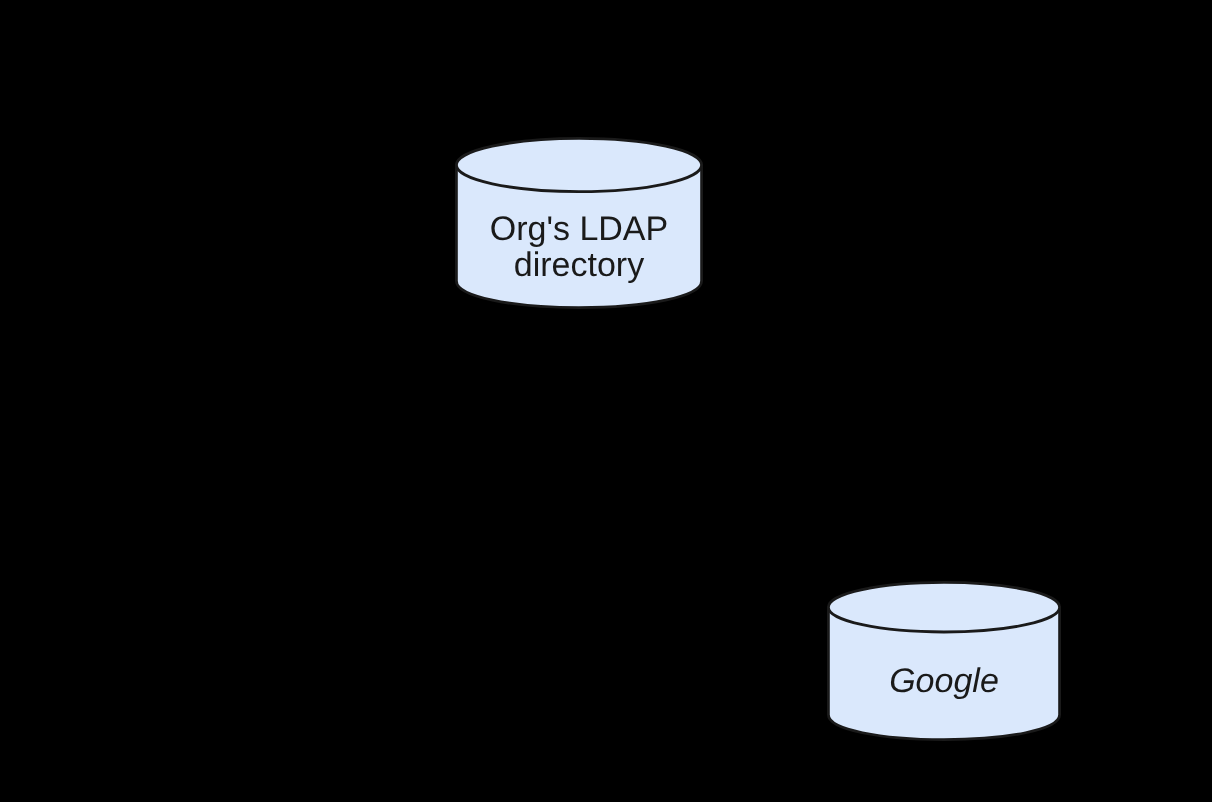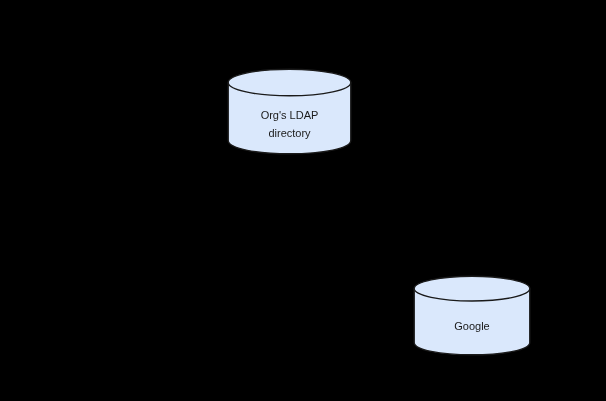--- a/index.html
+++ b/index.html
@@ -27,21 +27,21 @@
     width: 100%;
     height: 100%;
     display: block;
   }
   .cyl-label {
     position: absolute;
     left: 0;
     width: 100%;
     text-align: center;
     color: #1a1a1a;
-    font-size: 11px;
+    font-size: 17px;
     line-height: 18px;
     font-family: "Liberation Sans", "DejaVu Sans", sans-serif;
     white-space: pre-line;
     pointer-events: none;
   }
 </style>
 </head>
 <body>
 
 <div id="canvas">
@@ -53,21 +53,21 @@
                C 1.2 80.3 28.9 85.8 62.5 85.8
                C 96.1 85.8 123.8 80.3 123.8 72.5
                L 123.8 14.5 Z" fill="#dae8fc" stroke="#1a1a1a" stroke-width="1.4" stroke-linejoin="round"></path>
       <ellipse cx="62.5" cy="14.5" rx="61.3" ry="13.3" fill="#dae8fc" stroke="#1a1a1a" stroke-width="1.4"></ellipse>
     </svg>
     <div class="cyl-label" style="top:38px;">Org's LDAP
 directory</div>
   </div>
 
 
-  <div class="cylinder" id="node-google" style="left:413px; top:275px; width:118px; height:81px;">
+  <div class="cylinder" id="node-google" style="left:413px; top:290px; width:118px; height:81px;font-style:italic;">
     <svg viewBox="0 0 118 81" preserveAspectRatio="none">
       <path d="M 1.2 13.6
                L 1.2 67.4
                C 1.2 74.8 27.3 79.8 59 79.8
                C 90.7 79.8 116.8 74.8 116.8 67.4
                L 116.8 13.6 Z" fill="#dae8fc" stroke="#1a1a1a" stroke-width="1.4" stroke-linejoin="round"></path>
       <ellipse cx="59" cy="13.6" rx="57.8" ry="12.4" fill="#dae8fc" stroke="#1a1a1a" stroke-width="1.4"></ellipse>
     </svg>
     <div class="cyl-label" style="top:42px;">Google</div>
   </div>

